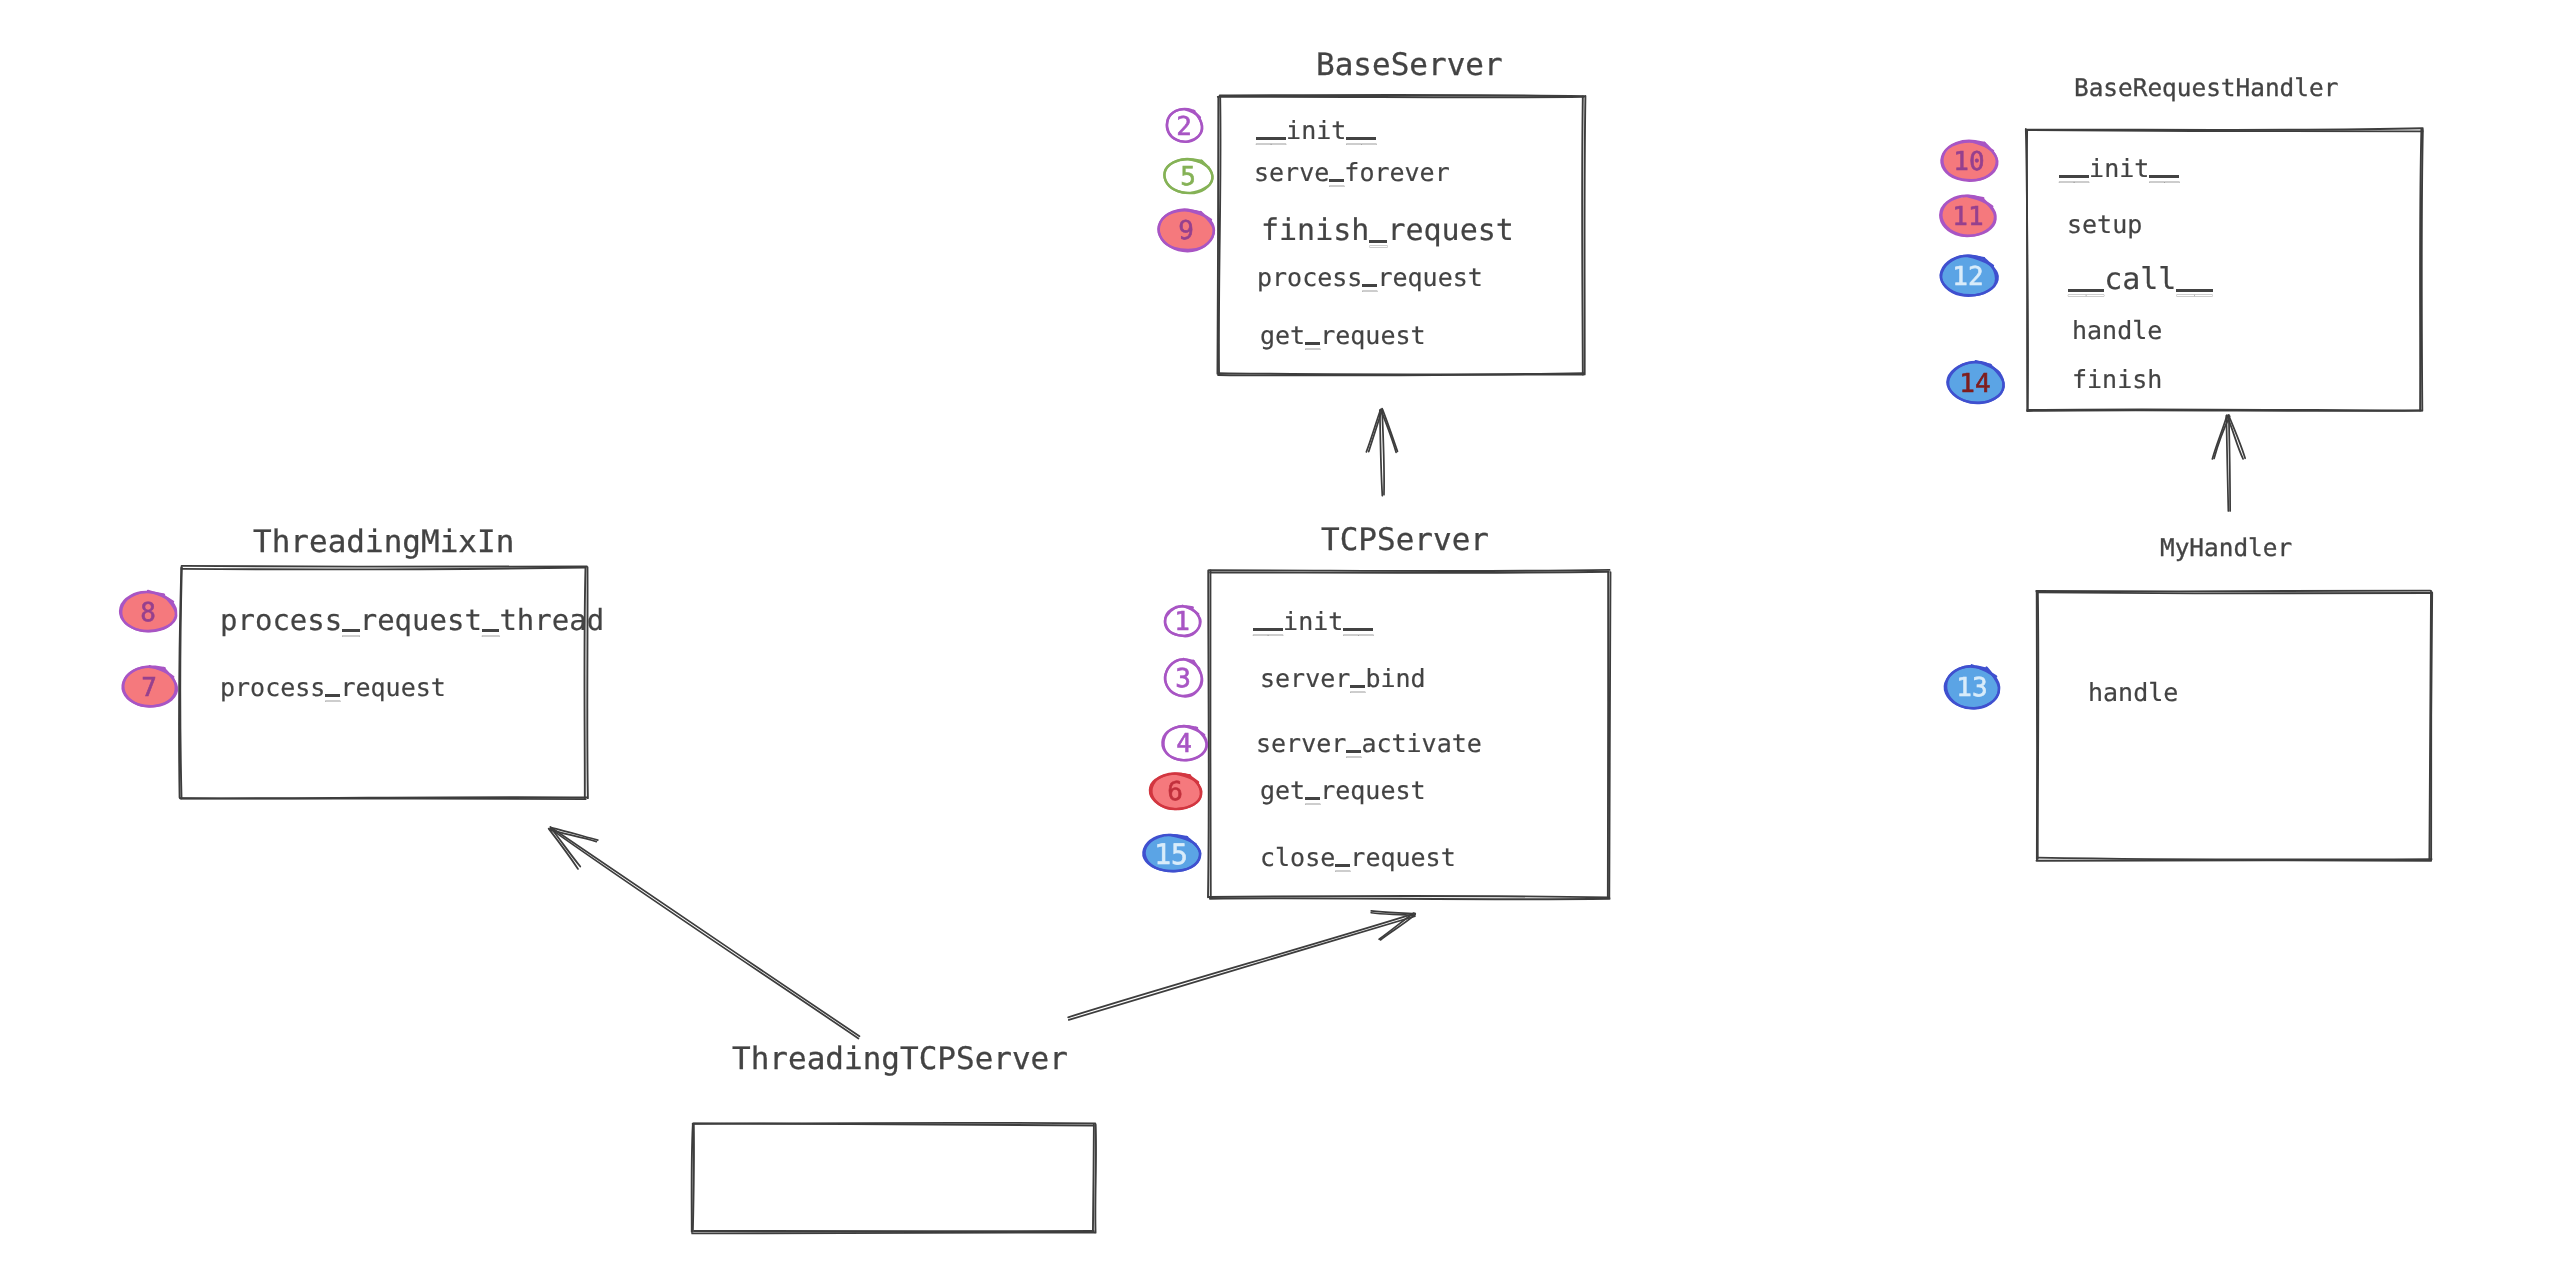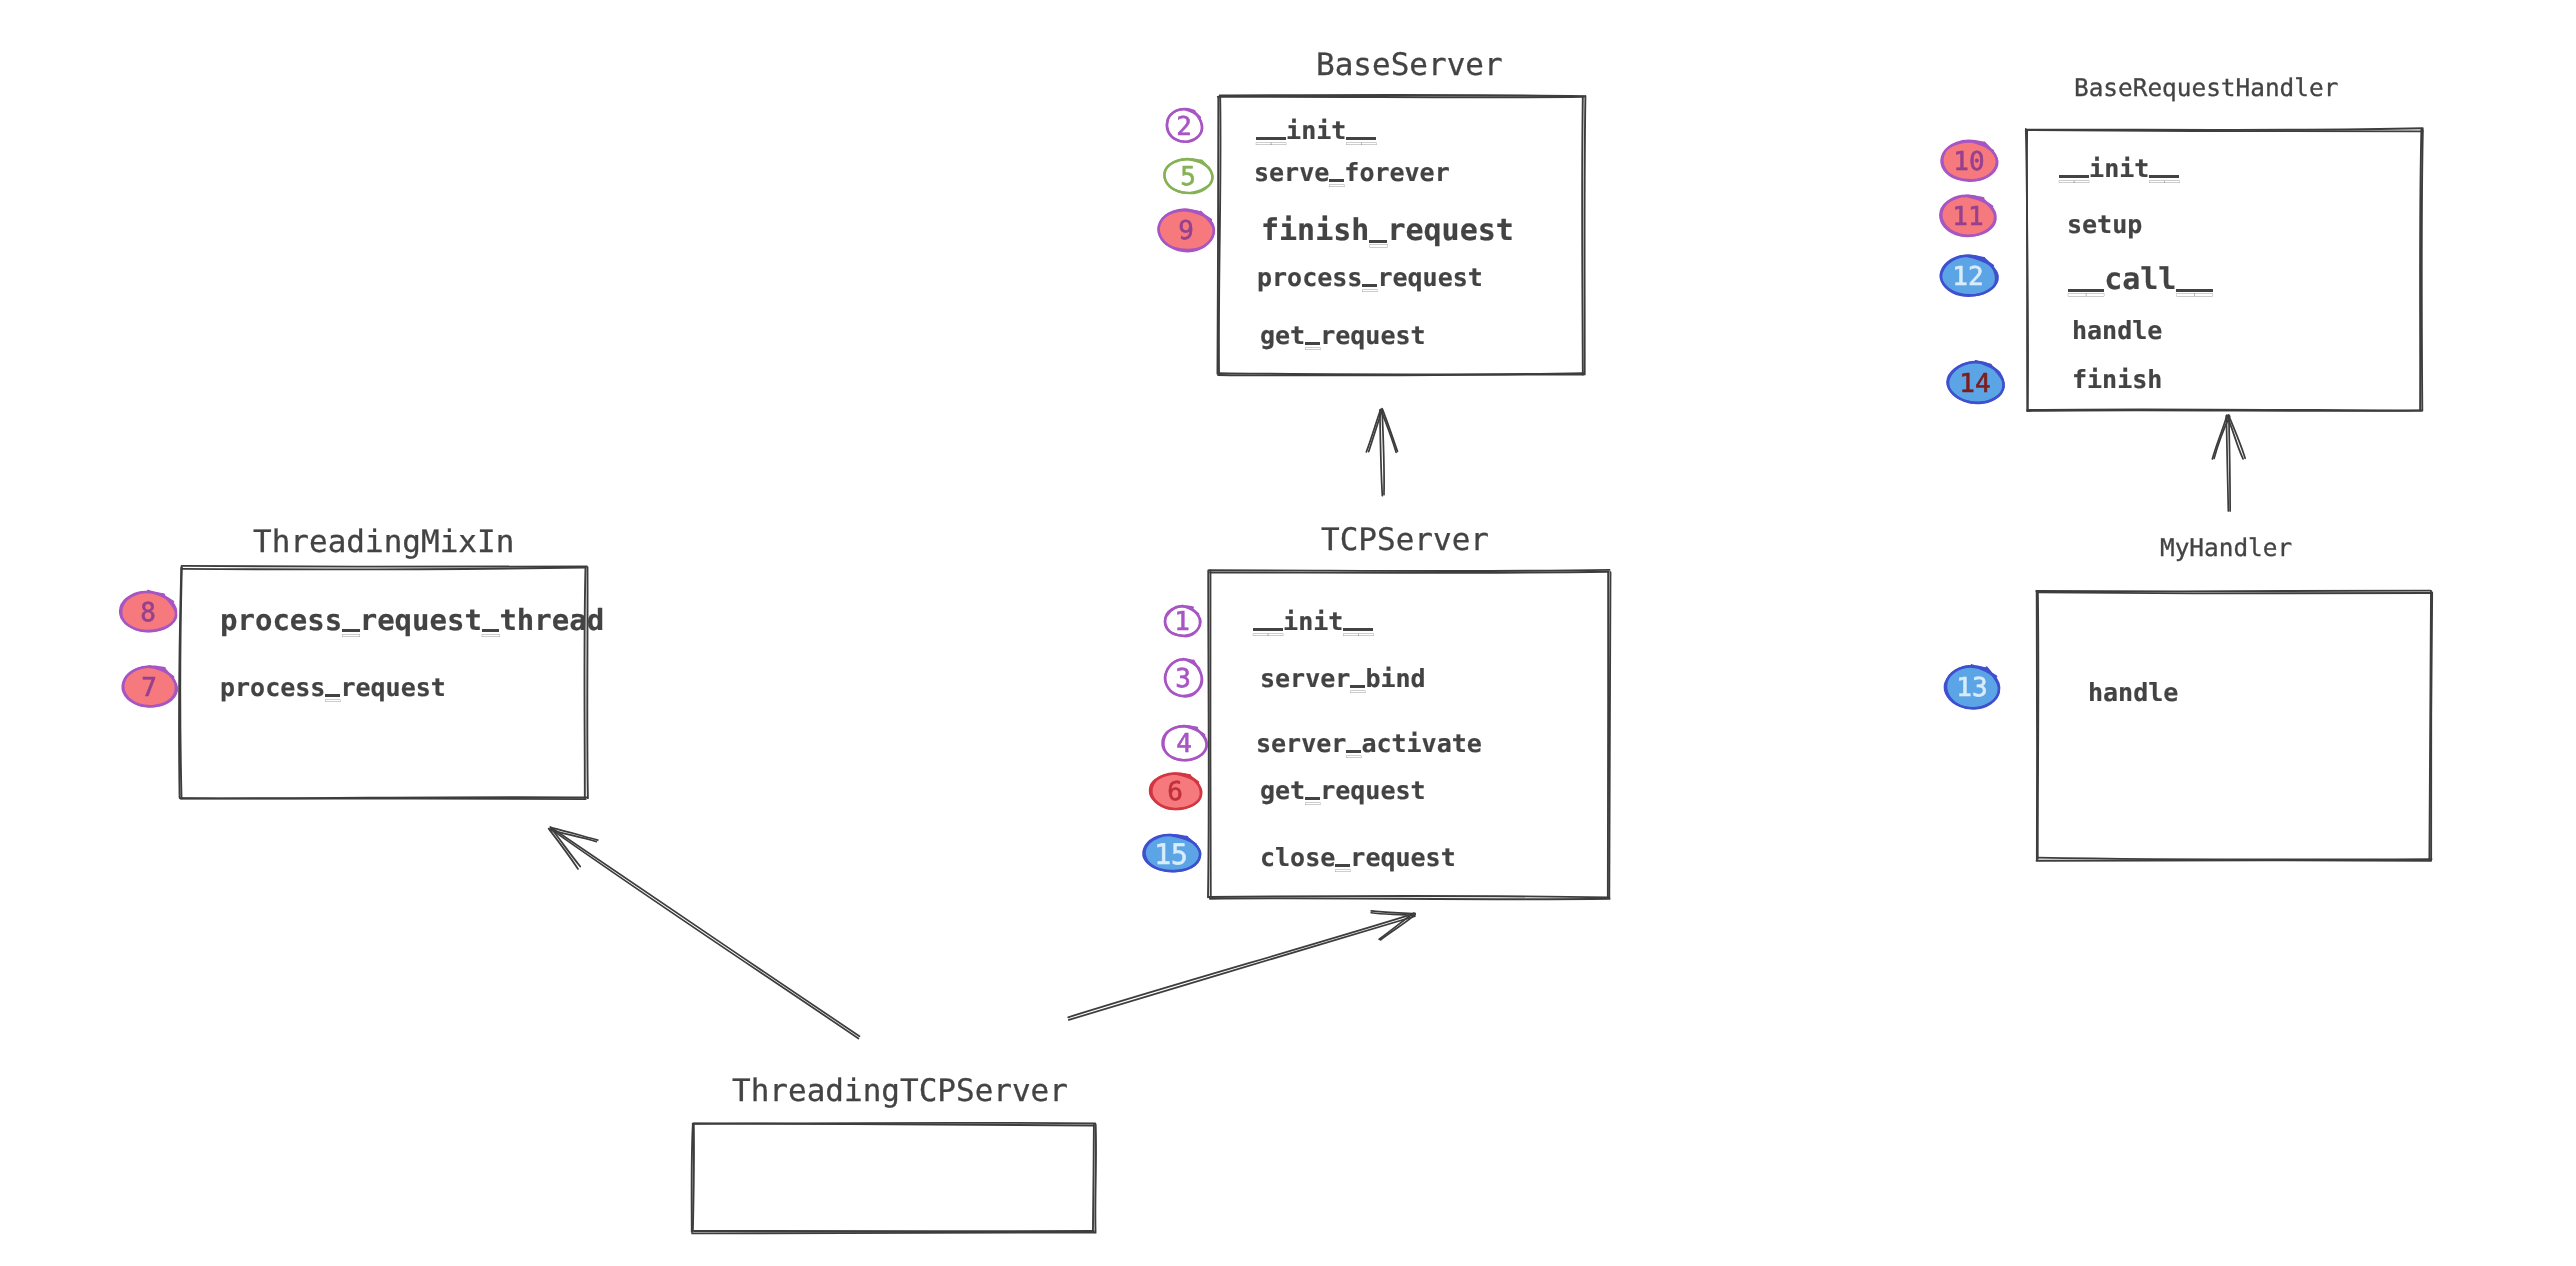--- a/index.html
+++ b/index.html
@@ -2,21 +2,21 @@
 <html style="font-size:12.6px"><head>
 <meta charset="utf-8">
 <title>Class Diagram</title>
 <style>
   html,body{margin:0;padding:0;background:#ffffff;}
   body{width:2576px;height:1267px;overflow:hidden;font-family:"DejaVu Sans Mono",monospace;
        -webkit-font-smoothing:antialiased;text-rendering:geometricPrecision;}
   #canvas{position:relative;width:2576px;height:1267px;background:#ffffff;}
   svg#sketch{position:absolute;left:0;top:0;width:2576px;height:1267px;}
   .cls-title{position:absolute;transform:translateZ(0);color:#434343;-webkit-text-stroke:0.3px #434343;font-family:"DejaVu Sans Mono",monospace;white-space:nowrap;line-height:1;}
-  .method{position:absolute;transform:translateZ(0);color:#434343;-webkit-text-stroke:0.2px #434343;font-family:"DejaVu Sans Mono",monospace;white-space:nowrap;line-height:1;font-weight:bold;}
+  .method{position:absolute;transform:translateZ(0);color:#434343;-webkit-text-stroke:0.2px #434343;font-family:"DejaVu Sans Mono",monospace;white-space:nowrap;line-height:1;}
   .badge-num{position:absolute;transform:translateZ(0);font-family:"DejaVu Sans Mono",monospace;text-align:center;white-space:nowrap;line-height:1;-webkit-text-stroke:0.6px currentColor;}
   
   .us{display:inline-block;position:relative;color:transparent;}
   .us > i{position:absolute;left:0;right:0;background:#434343;}
 </style>
 </head>
 <body>
 
 <div id="canvas">
   <svg id="sketch" viewBox="0 0 3274 1610">
@@ -192,21 +192,21 @@
       <div class="method" style="left: 1260px; font-size: 25px; top: 323px;">get<span class="us">_<i style="height: 2.9px; bottom: 3.4px;"></i></span>request</div>
       <div class="cls-title" style="left: 1321px; font-size: 31px; top: 525px;">TCPServer</div>
       <div class="method" style="left: 1253px; font-size: 25px; top: 609px;"><span class="us">__<i style="height: 2.9px; bottom: 3.4px;"></i></span>init<span class="us">__<i style="height: 2.9px; bottom: 3.4px;"></i></span></div>
       <div class="method" style="left: 1260px; font-size: 25px; top: 666px;">server<span class="us">_<i style="height: 2.9px; bottom: 3.4px;"></i></span>bind</div>
       <div class="method" style="left: 1256px; font-size: 25px; top: 731px;">server<span class="us">_<i style="height: 2.9px; bottom: 3.4px;"></i></span>activate</div>
       <div class="method" style="left: 1260px; font-size: 25px; top: 778px;">get<span class="us">_<i style="height: 2.9px; bottom: 3.4px;"></i></span>request</div>
       <div class="method" style="left: 1260px; font-size: 25px; top: 845px;">close<span class="us">_<i style="height: 2.9px; bottom: 3.4px;"></i></span>request</div>
       <div class="cls-title" style="left: 253px; font-size: 31px; top: 527px;">ThreadingMixIn</div>
       <div class="method" style="left: 220px; font-size: 29px; top: 606px;">process<span class="us">_<i style="height: 2.9px; bottom: 3.4px;"></i></span>request<span class="us">_<i style="height: 2.9px; bottom: 3.4px;"></i></span>thread</div>
       <div class="method" style="left: 220px; font-size: 25px; top: 675px;">process<span class="us">_<i style="height: 2.9px; bottom: 3.4px;"></i></span>request</div>
-      <div class="cls-title" style="left: 732px; font-size: 31px; top: 1076px;">ThreadingTCPServer</div>
+      <div class="cls-title" style="left: 732px; font-size: 31px; top: 1044px;">ThreadingTCPServer</div>
       <div class="cls-title" style="left: 2074px; font-size: 24.4px; top: 76px; text-align: center;">BaseRequestHandler</div>
       <div class="method" style="left: 2059px; font-size: 25px; top: 156px;"><span class="us">__<i style="height: 2.9px; bottom: 3.4px;"></i></span>init<span class="us">__<i style="height: 2.9px; bottom: 3.4px;"></i></span></div>
       <div class="method" style="left: 2067px; font-size: 25px; top: 212px;">setup</div>
       <div class="method" style="left: 2068px; font-size: 30px; top: 265px;"><span class="us">__<i style="height: 2.9px; bottom: 3.4px;"></i></span>call<span class="us">__<i style="height: 2.9px; bottom: 3.4px;"></i></span></div>
       <div class="method" style="left: 2072px; font-size: 25px; top: 318px;">handle</div>
       <div class="method" style="left: 2072px; font-size: 25px; top: 367px;">finish</div>
       <div class="cls-title" style="left: 2160px; font-size: 24.4px; top: 536px;">MyHandler</div>
       <div class="method" style="left: 2088px; font-size: 25px; top: 680px;">handle</div>
     </div>
   <div id="badges">

